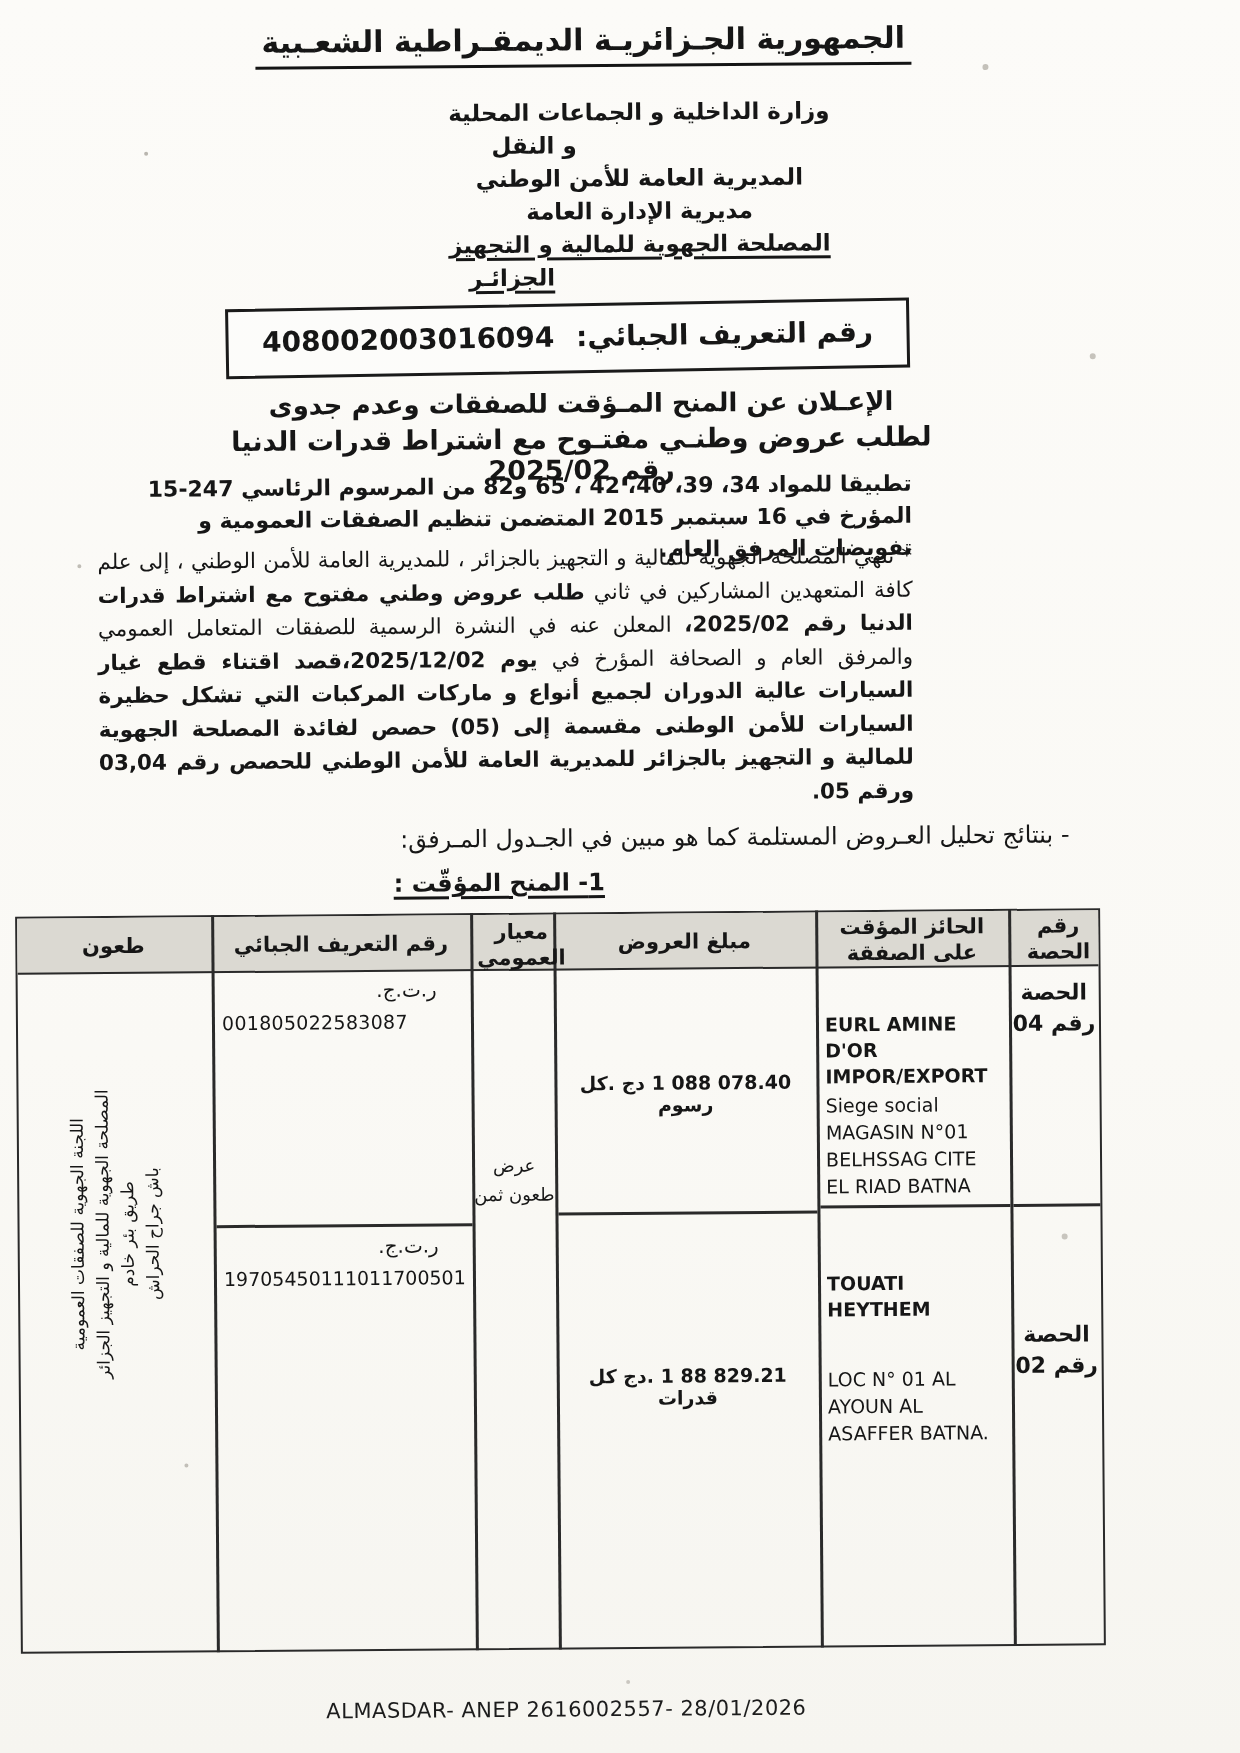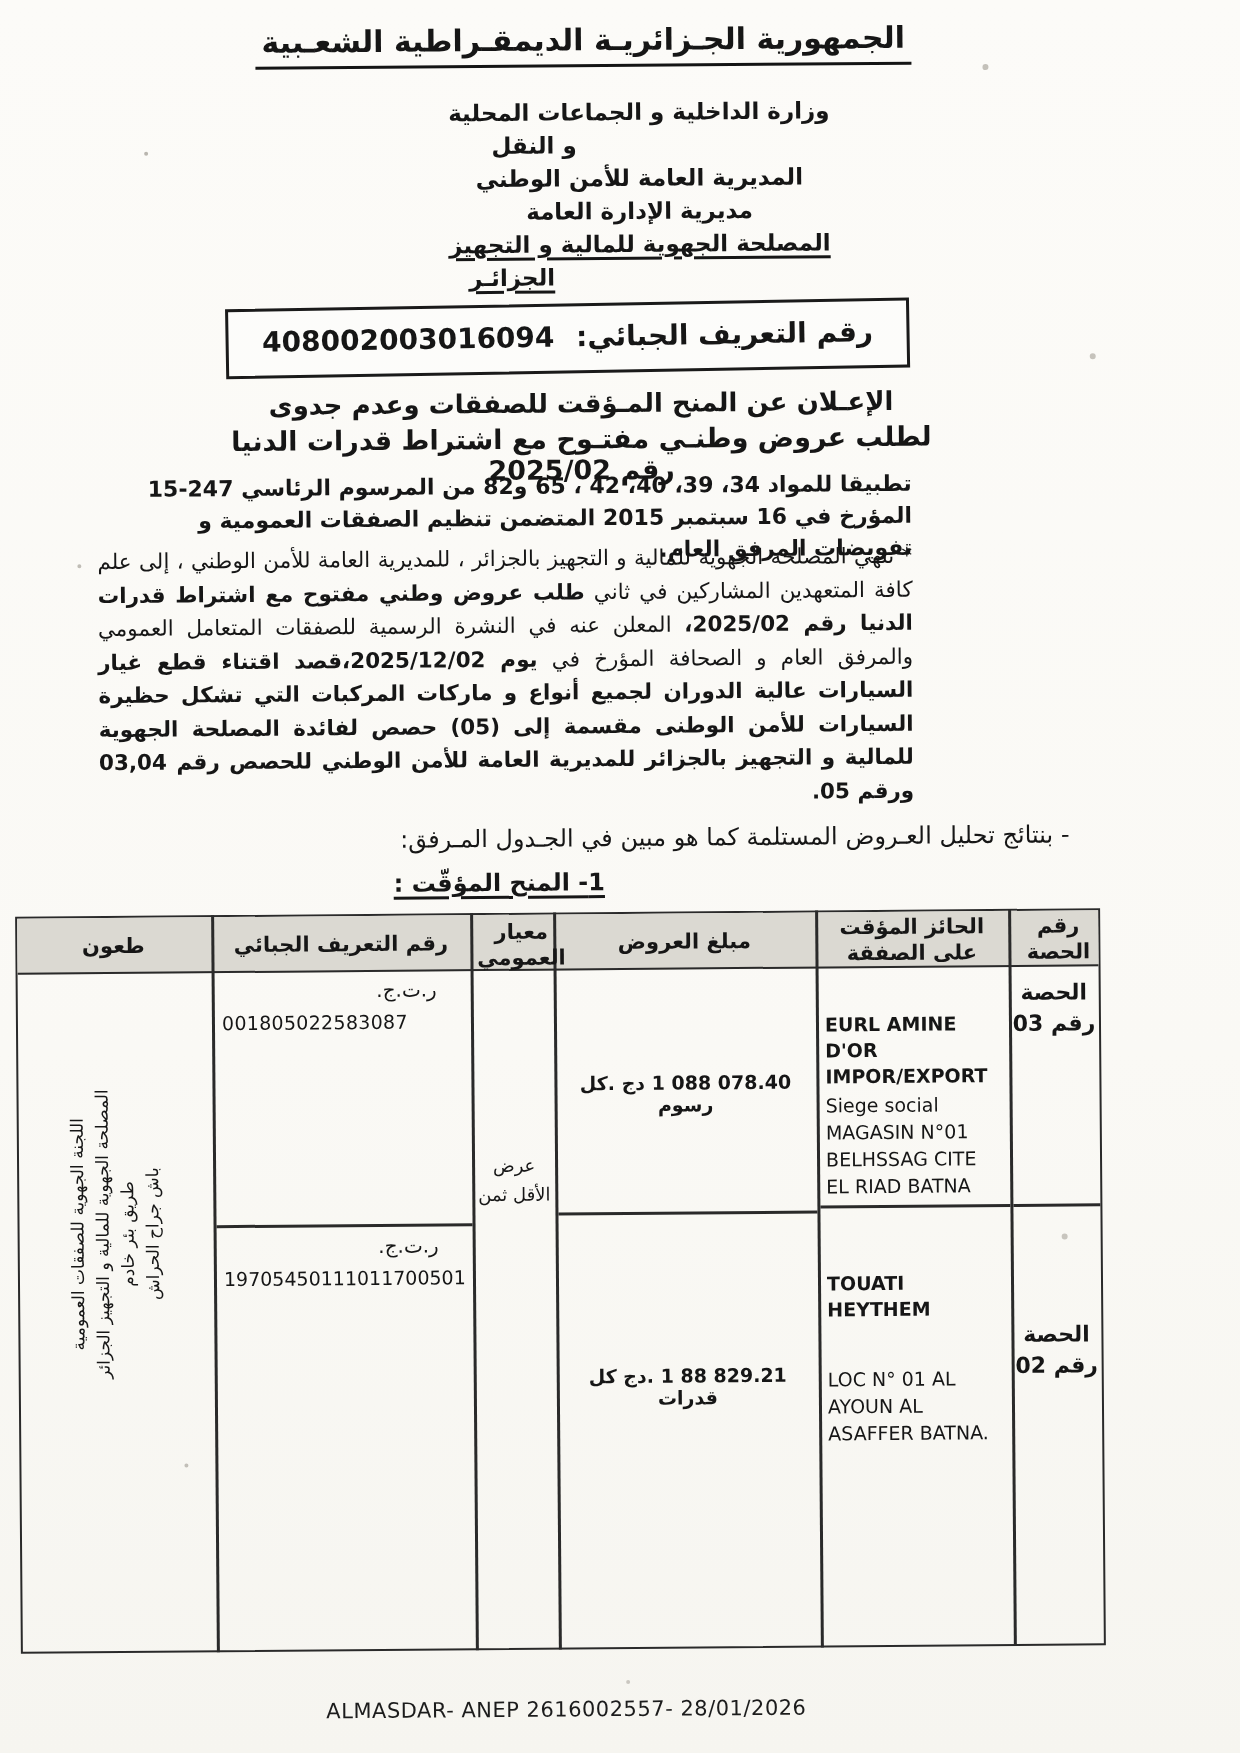--- a/index.html
+++ b/index.html
@@ -116,21 +116,21 @@
   <div class="abs hcell" style="left:213px;width:255px;">رقم التعريف الجبائي</div>
   <div class="abs hcell" style="left:17px;width:192px;">طعون</div>
 
   <div class="abs hline" style="left:213.5px;top:1222px;width:256.5px;"></div>
   <div class="abs hline" style="left:555.5px;top:1212px;width:259.5px;"></div>
   <div class="abs hline" style="left:817.5px;top:1207px;width:190.5px;"></div>
   <div class="abs hline" style="left:1010.5px;top:1207px;width:87.5px;"></div>
 
   <div class="abs lotcell" style="left:1008px;top:980px;">
     <div>الحصة</div>
-    <div>رقم 03</div>
+    <div>رقم 04</div>
   </div>
   <div class="abs" style="left:824px;top:1013px;width:176px;">
     <div class="awname">EURL AMINE D'OR IMPOR/EXPORT</div>
     <div class="awaddr" style="width:172px;">Siege social MAGASIN N°01 BELHSSAG CITE EL RIAD BATNA</div>
   </div>
   <div class="abs amount" style="left:558px;top:1072px;"><span dir="ltr">1 088 078.40</span> <span>دج .كل رسوم</span></div>
   <div class="abs" style="left:217px;top:976px;width:247px;">
     <div class="taxlbl">ر.ت.ج.</div>
     <div class="taxnum">001805022583087</div>
   </div>
@@ -144,21 +144,21 @@
     <div class="awaddr" style="width:172px;margin-top:44px;">LOC N° 01 AL AYOUN AL ASAFFER BATNA.</div>
   </div>
   <div class="abs amount" style="left:558px;top:1365px;"><span dir="ltr">1 88 829.21</span> <span>.دج كل قدرات</span></div>
   <div class="abs" style="left:217px;top:1232px;width:247px;">
     <div class="taxlbl">ر.ت.ج.</div>
     <div class="taxnum" style="letter-spacing:0;">19705450111011700501</div>
   </div>
 
   <div class="abs crit" style="left:469px;top:1150px;">
     <span>عرض</span>
-    <span>الأقل ثمن</span>
+    <span>طعون ثمن</span>
   </div>
 
   <div class="abs appeals-rot">
     <div>اللجنة الجهوية للصفقات العمومية</div>
     <div>المصلحة الجهوية للمالية و التجهيز الجزائر</div>
     <div>طريق بئر خادم</div>
     <div>باش جراح الحراش</div>
   </div>
 
   <div class="abs footer">ALMASDAR- ANEP 2616002557- 28/01/2026</div>

